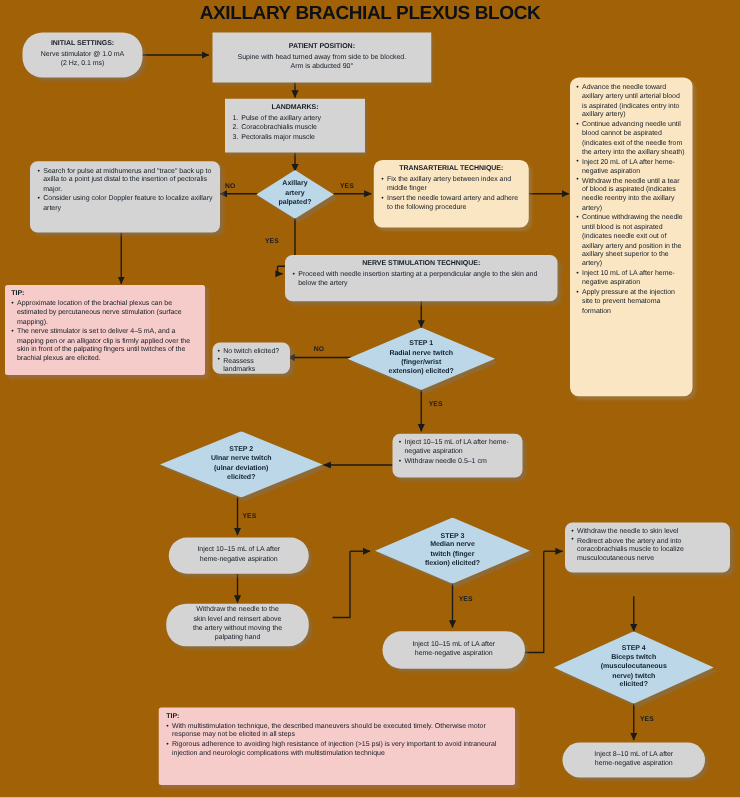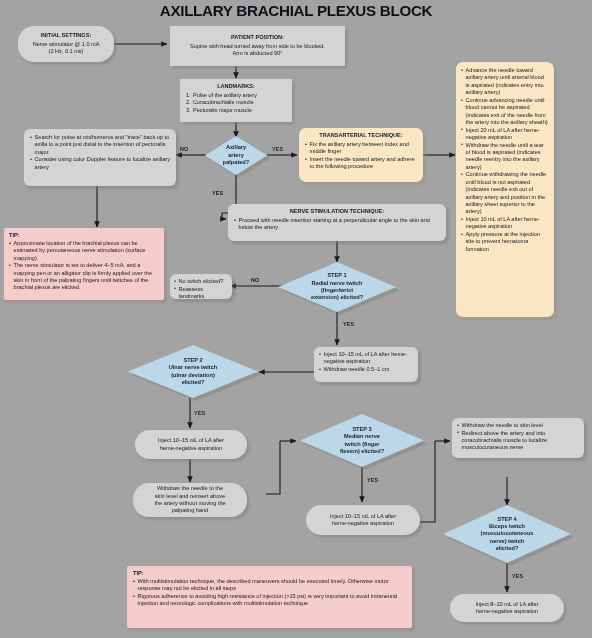--- a/index.html
+++ b/index.html
@@ -10,21 +10,21 @@
   }
   body {
     font-family: "Liberation Sans", sans-serif;
     color: #1b2430;
   }
   #canvas {
     position: relative;
     width: 592px;
     height: 638px;
     overflow: hidden;
-    background: #a3a3a3;
+    background: #a16207;
   }
   #edges {
     position: absolute;
     left: 0; top: 0;
     width: 592px;
     height: 638px;
     pointer-events: none;
   }
   .node {
     position: absolute;

